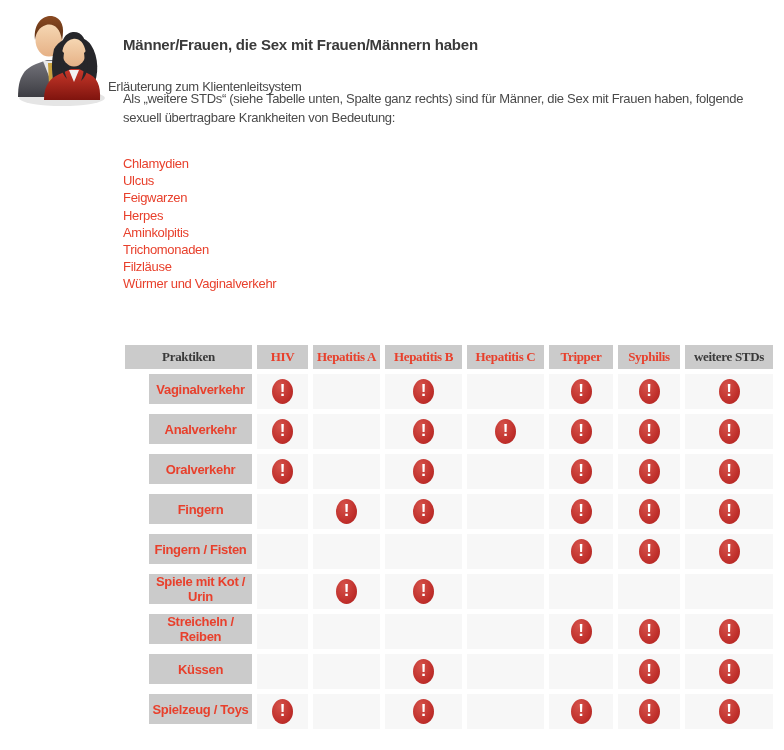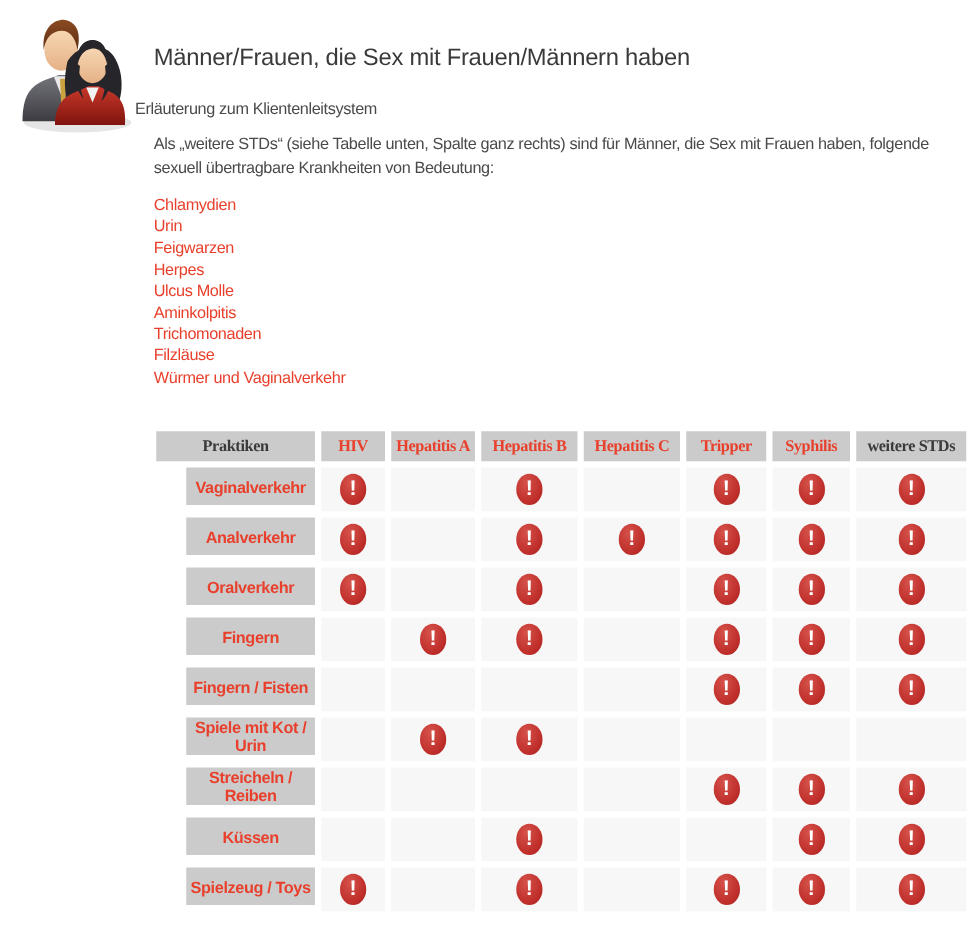--- a/index.html
+++ b/index.html
@@ -7,29 +7,29 @@
   body {
     position:relative;
     background: var(--pagebg, #ffffff);
     font-family: "Liberation Sans", sans-serif;
     color: var(--text, #4a4a4a);
     overflow:hidden;
   }
   .avatar { position:absolute; left:5px; top:7px; width:104px; height:104px; }
   .title {
     position:absolute; left:123px; top:36px;
-    font-size:19px; font-weight:normal; letter-spacing:-0.2px;
+    font-size:15px; font-weight:bold; letter-spacing:-0.2px;
     color: var(--heading, #3a3a3a);
   }
   .subtitle {
     position:absolute; left:108px; top:79px;
     font-size:13px; letter-spacing:-0.3px;
   }
   .intro {
-    position:absolute; left:123px; top:105px; width:658px;
+    position:absolute; left:123px; top:89px; width:658px;
     font-size:13px; line-height:19px; letter-spacing:-0.3px;
   }
   .links { position:absolute; left:123px; top:155px; }
   .links a {
     display:block; font-size:13px; line-height:17.2px; letter-spacing:-0.3px;
     color: var(--red, #e8402c); text-decoration:none;
   }
   .grid {
     position:absolute; left:125px; top:345px;
     display:grid;
@@ -108,24 +108,23 @@
   </div>
 
   <h1 class="title">Männer/Frauen, die Sex mit Frauen/Männern haben</h1>
 
   <div class="subtitle">Erläuterung zum Klientenleitsystem</div>
 
   <p class="intro">Als „weitere STDs“ (siehe Tabelle unten, Spalte ganz rechts) sind für Männer, die Sex mit Frauen haben, folgende sexuell übertragbare Krankheiten von Bedeutung:</p>
 
   <nav class="links" id="links">
       <a href="#" class="std-link">Chlamydien</a>
-      <a href="#" class="std-link">Urin</a>
+      <a href="#" class="std-link">Ulcus</a>
       <a href="#" class="std-link">Feigwarzen</a>
       <a href="#" class="std-link">Herpes</a>
-      <a href="#" class="std-link">Ulcus Molle</a>
       <a href="#" class="std-link">Aminkolpitis</a>
       <a href="#" class="std-link">Trichomonaden</a>
       <a href="#" class="std-link">Filzläuse</a>
       <a href="#" class="std-link">Würmer und Vaginalverkehr</a>
     </nav>
 
   <div class="grid" id="grid">
       <div class="hcell">Praktiken</div>
       <div class="hcell red">HIV</div>
       <div class="hcell red">Hepatitis A</div>

